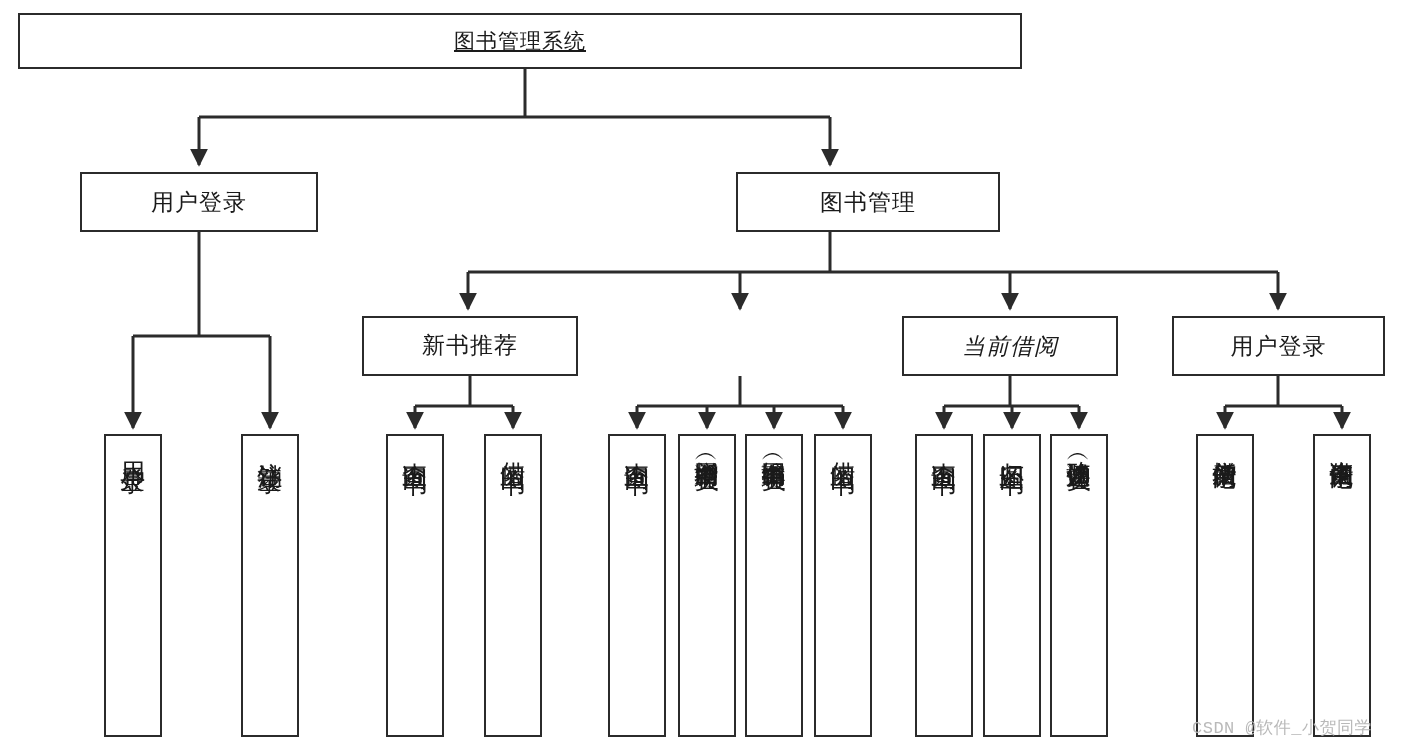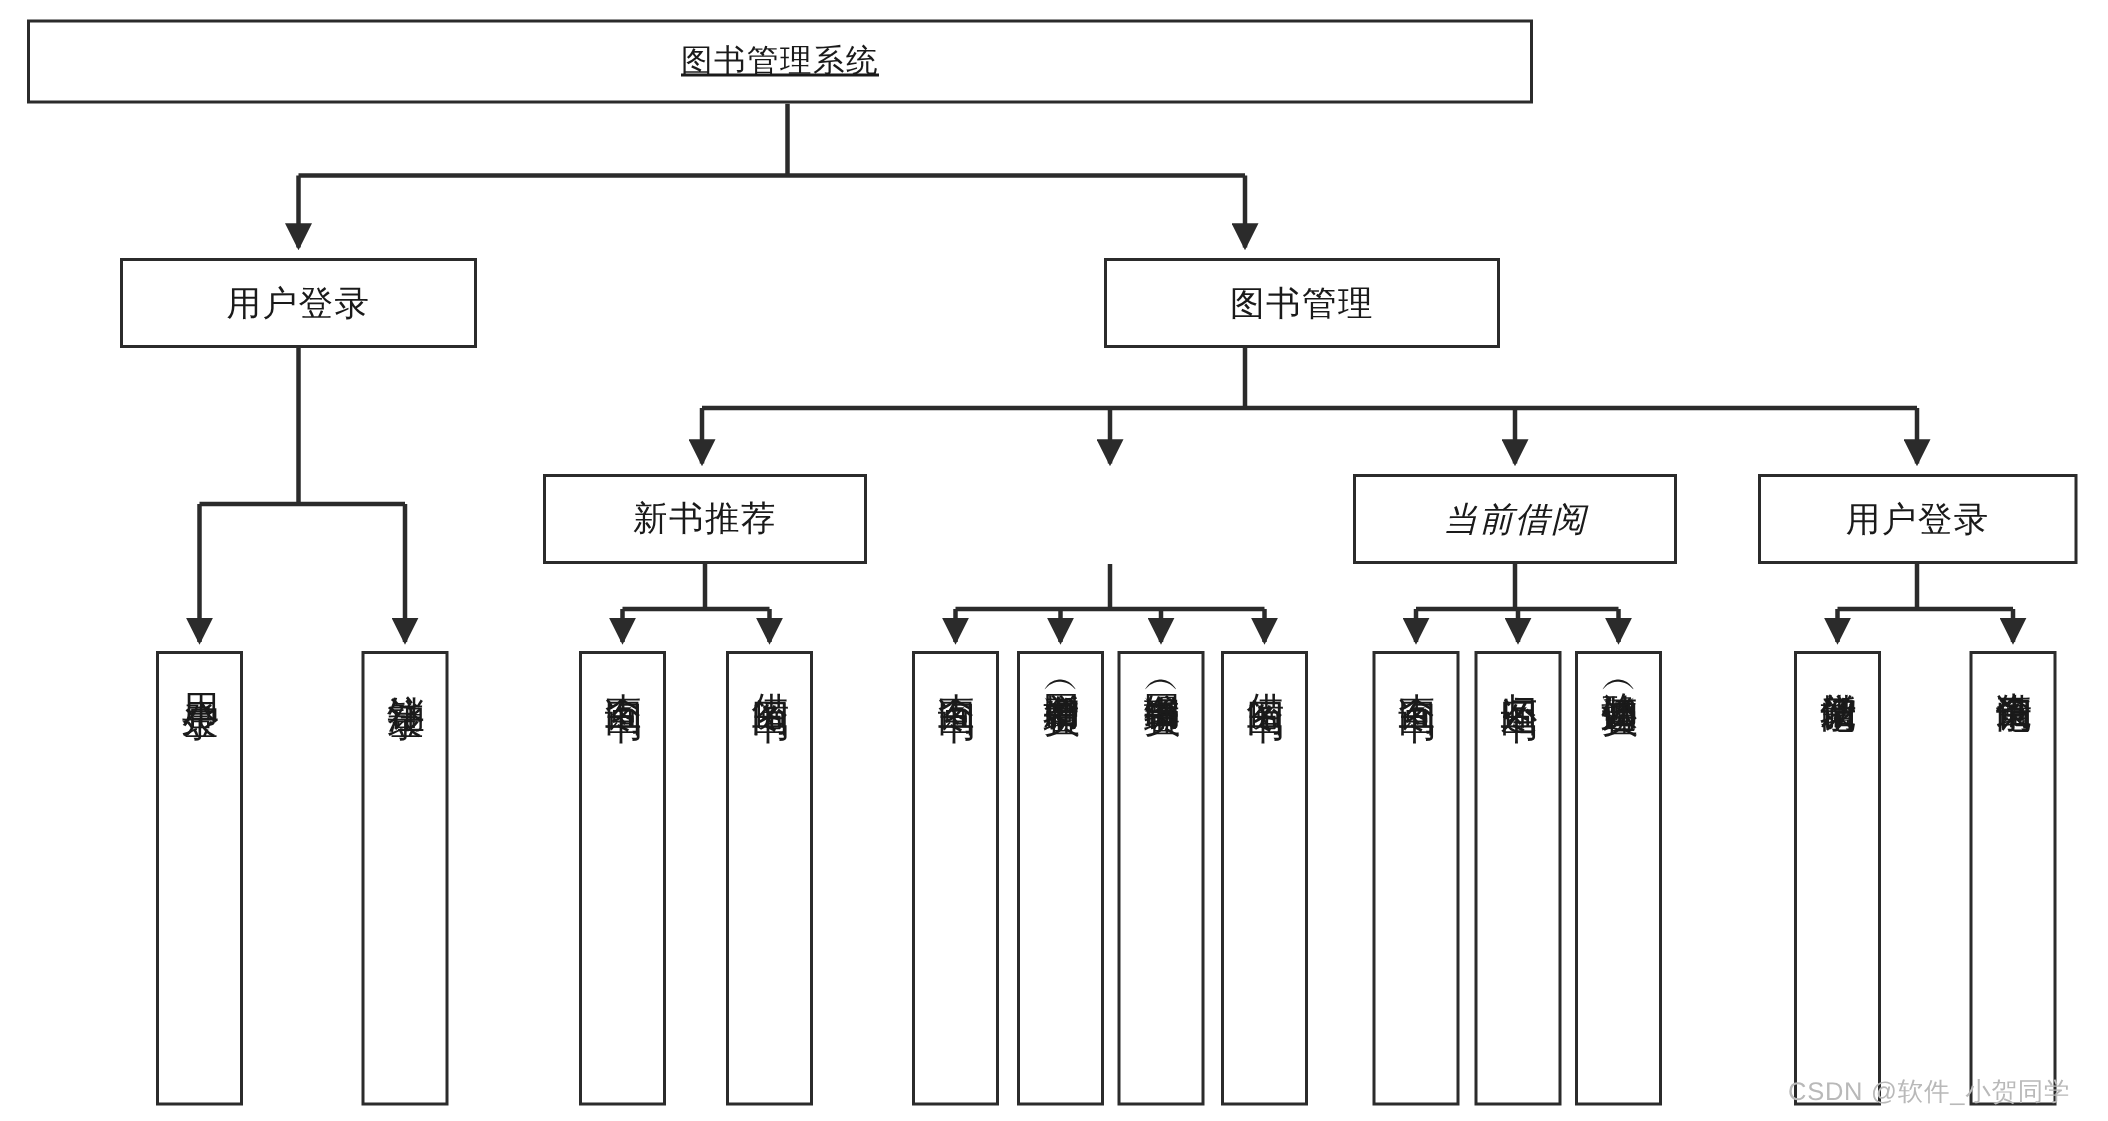--- a/index.html
+++ b/index.html
@@ -67,20 +67,21 @@
   .node.v.tall .lbl {
     font-size: 24px;
     letter-spacing: 1px;
   }
   .watermark {
     position: absolute;
     color: #b9b9b9;
     font-size: 17px;
     white-space: nowrap;
     letter-spacing: 0.5px;
+    font-family: Liberation Mono, monospace;
   }
 </style>
 </head>
 <body>
 
 <div id="canvas">
 
   <svg class="connectors" viewBox="0 0 1405 747" xmlns="http://www.w3.org/2000/svg">
     <defs>
       <marker id="arr" viewBox="0 0 10 10" refX="9" refY="5" markerWidth="6" markerHeight="6" orient="auto-start-reverse">

